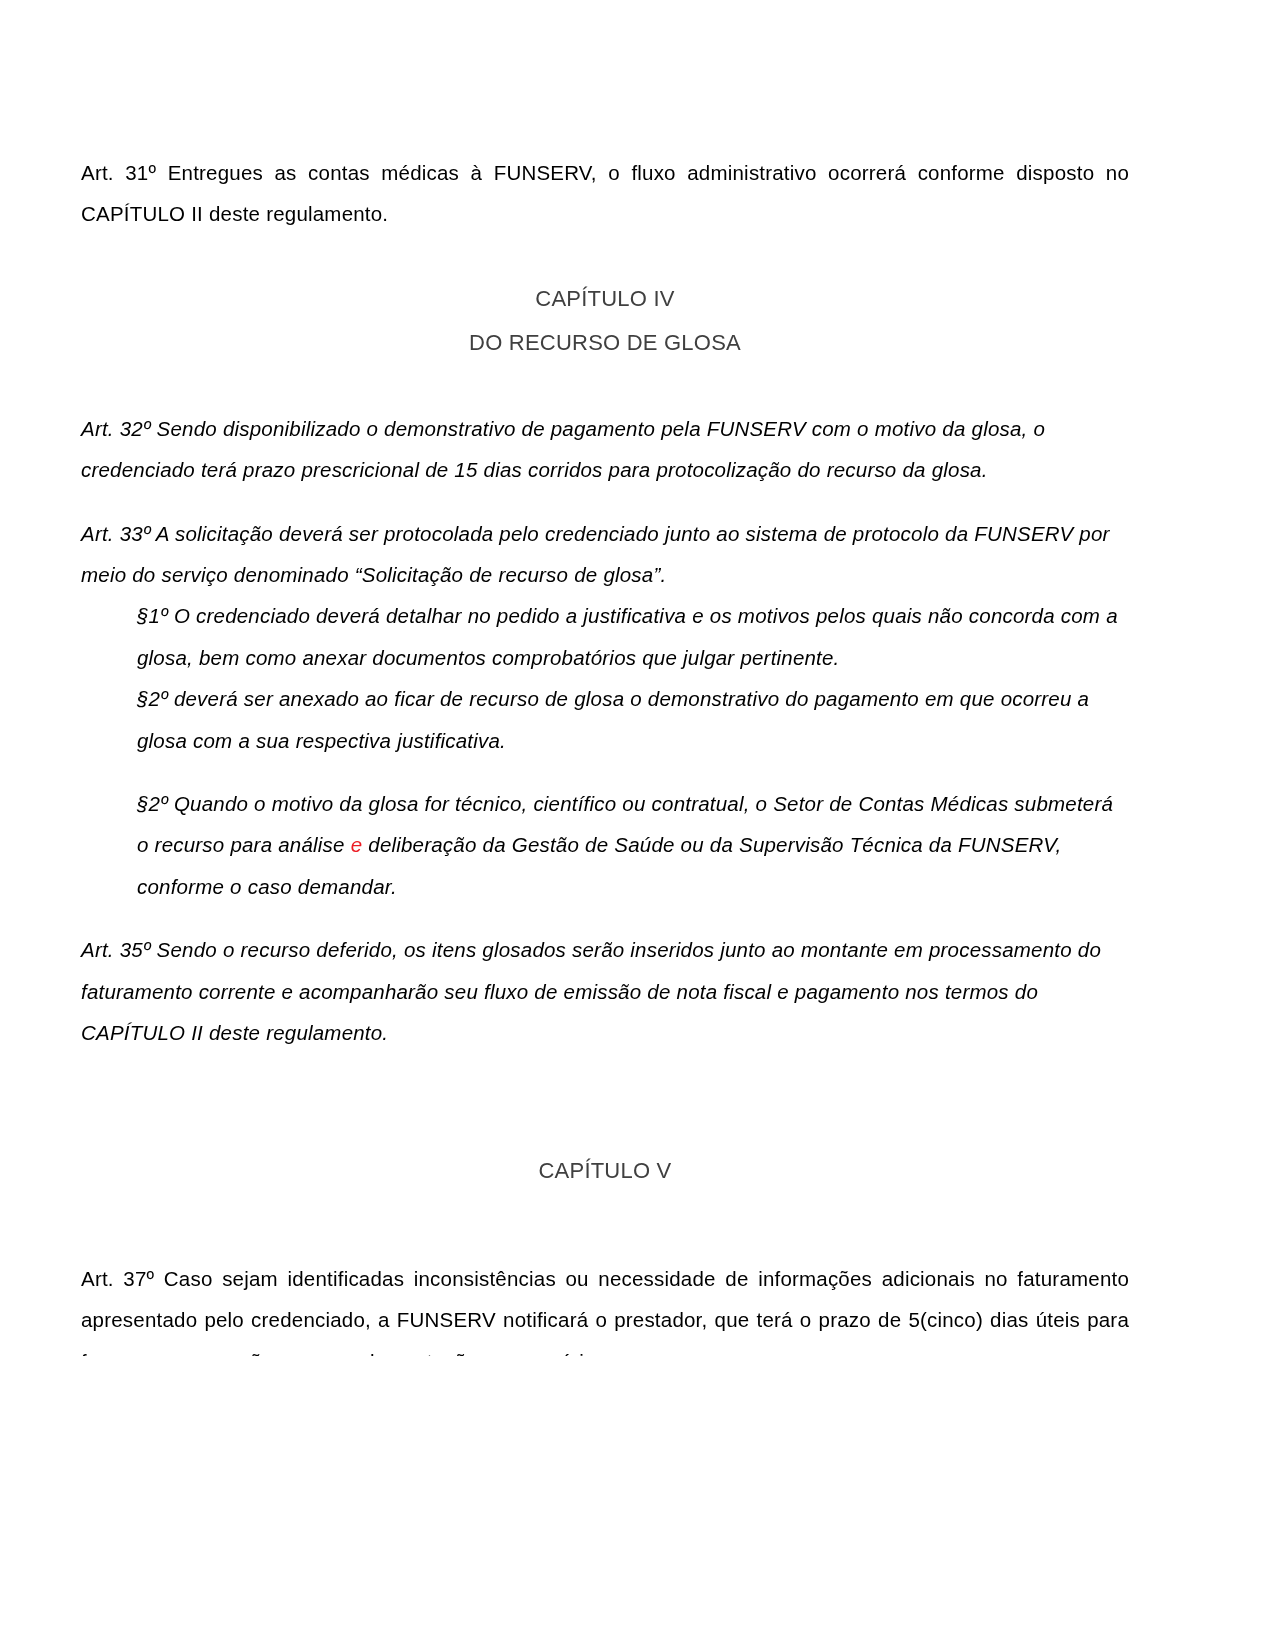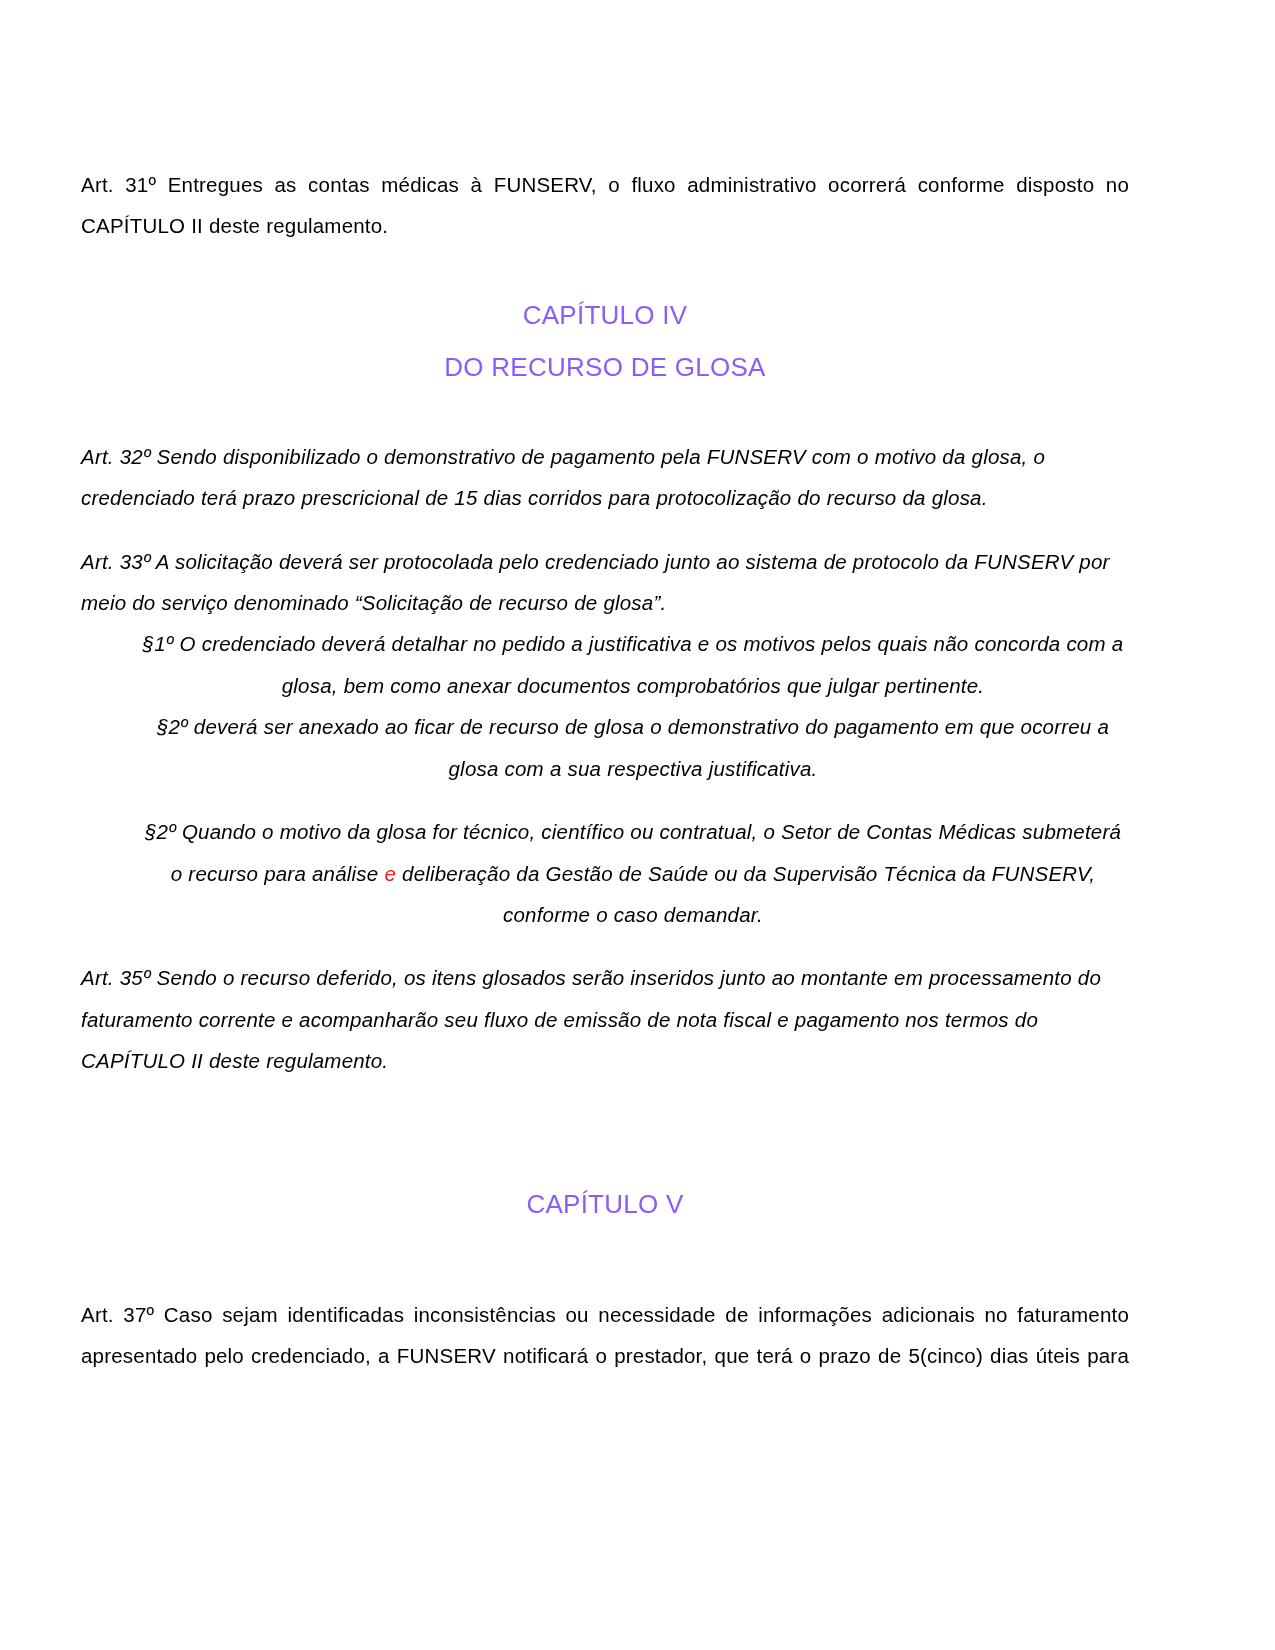--- a/index.html
+++ b/index.html
@@ -10,21 +10,21 @@
   }
   body {
     font-family: "Liberation Sans", "DejaVu Sans", sans-serif;
     color: #000000;
   }
   .page {
     position: relative;
     width: 1275px;
     height: 1356px;
     background: #ffffff;
-    margin: 12px auto;
+    margin: 0 auto;
     box-sizing: border-box;
     overflow: hidden;
   }
   .content {
     position: absolute;
     left: 81px;
     top: 152px;
     width: 1048px;
   }
 
@@ -32,35 +32,35 @@
   .para {
     font-size: 20.5px;
     line-height: 2.02;
     margin: 0;
     color: #000000;
     letter-spacing: 0.01em;
     word-spacing: 0.005em;
   }
   .para.justify  { text-align: justify; text-align-last: left; }
   .para.left     { text-align: left; font-style: italic; }
-  .para.indent   { padding-left: 56px; text-align: center; }
+  .para.indent   { padding-left: 56px; }
 
   
   .gap-sm { height: 22px; }
   .gap-md { height: 42px; }
   .gap-xl { height: 96px; }
 
   
   .heading-block { text-align: center; }
   .heading {
-    font-size: 26px;
+    font-size: 22px;
     line-height: 2.02;
     margin: 0;
     text-align: center;
-    color: #8b5cf6;
+    color: #404040;
     letter-spacing: 0.01em;
   }
 
   
   .red { color: #ec1c24; }
 </style>
 </head>
 <body>
 
 <div class="page">

